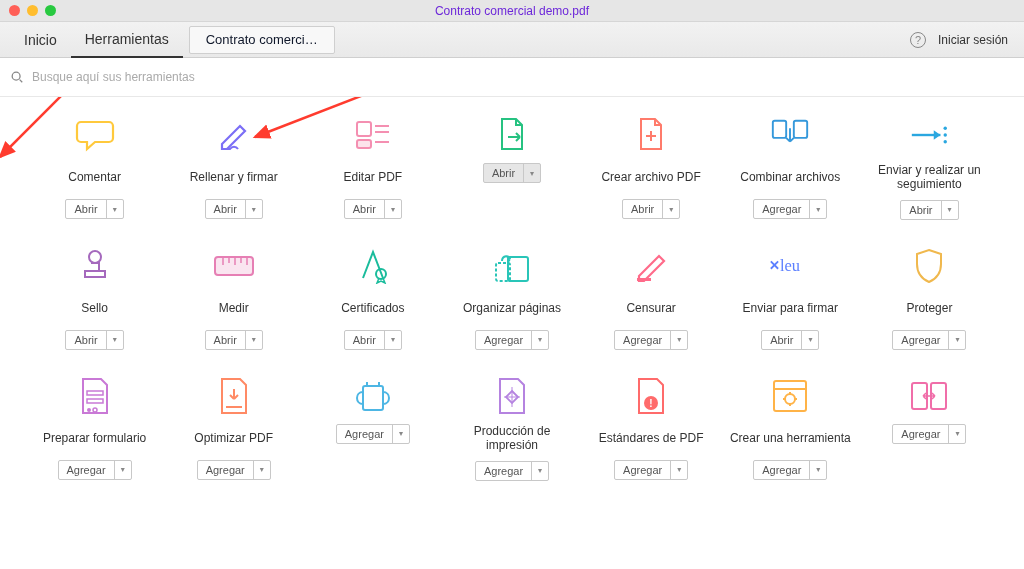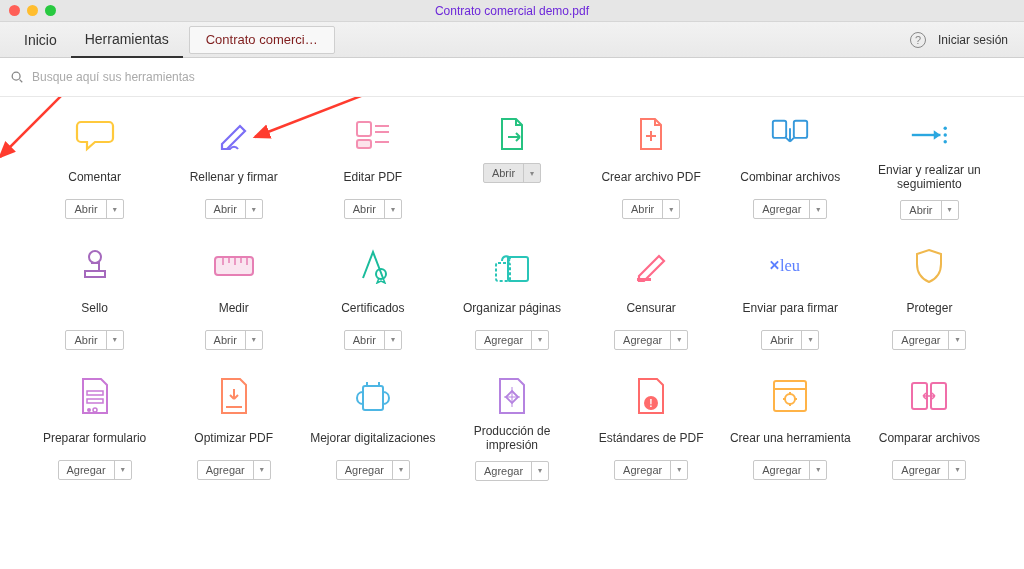--- a/index.html
+++ b/index.html
@@ -61,21 +61,21 @@
   .doc-tab {
     margin-left: 6px;
     height: 28px;
     display: flex;
     align-items: center;
     padding: 0 16px;
     background: #f8f8f8;
     border: 1px solid #cfcfcf;
     border-radius: 2px;
     font-size: 13px;
-    color: #7f1d1d;
+    color: #0f172a;
     cursor: pointer;
   }
   .tabbar-right {
     margin-left: auto;
     display: flex;
     align-items: center;
     gap: 12px;
   }
   .help-icon {
     width: 16px; height: 16px;
@@ -447,21 +447,20 @@
       <div class="tool-card">
         <div class="tool-icon">
           <svg width="40" height="36" viewBox="0 0 40 36">
             <rect x="10" y="8" width="20" height="24" rx="2" fill="none" stroke="#4db6e4" stroke-width="2"></rect>
             <path d="M10 14c-4 0-6 3-6 6s2 6 6 6" fill="none" stroke="#4db6e4" stroke-width="2"></path>
             <path d="M30 14c4 0 6 3 6 6s-2 6-6 6" fill="none" stroke="#4db6e4" stroke-width="2"></path>
             <line x1="14" y1="4" x2="14" y2="8" stroke="#4db6e4" stroke-width="2"></line>
             <line x1="26" y1="4" x2="26" y2="8" stroke="#4db6e4" stroke-width="2"></line>
           </svg>
         </div>
-        <div class="tool-label">Mejorar digitalizaciones</div>
         <div class="action-btn">
           <span class="btn-label">Agregar</span>
           <span class="btn-caret">▾</span>
         </div>
       </div>
       <div class="tool-card">
         <div class="tool-icon">
           <svg width="32" height="38" viewBox="0 0 32 38">
             <path d="M4 2h18l6 6v28H4z" fill="none" stroke="#b583e0" stroke-width="2"></path>
             <path d="M16 14l6 6-6 6-6-6z" fill="none" stroke="#b583e0" stroke-width="1.8"></path>
@@ -505,21 +504,20 @@
         </div>
       </div>
       <div class="tool-card">
         <div class="tool-icon">
           <svg width="40" height="34" viewBox="0 0 40 34">
             <rect x="3" y="4" width="15" height="26" rx="2" fill="none" stroke="#f06ea9" stroke-width="2"></rect>
             <rect x="22" y="4" width="15" height="26" rx="2" fill="none" stroke="#f06ea9" stroke-width="2"></rect>
             <path d="M14 17h12m0 0-3-3m3 3-3 3M26 17H14m0 0 3 3m-3-3 3-3" fill="none" stroke="#f06ea9" stroke-width="1.5"></path>
           </svg>
         </div>
-        <div class="tool-label">Comparar archivos</div>
         <div class="action-btn">
           <span class="btn-label">Agregar</span>
           <span class="btn-caret">▾</span>
         </div>
       </div>
     </div>
 
   <svg class="arrow" style="left:-20px; top:-60px;" width="140" height="140">
     <defs>
         <marker id="ah1" markerWidth="8" markerHeight="8" refX="6" refY="3" orient="auto">

